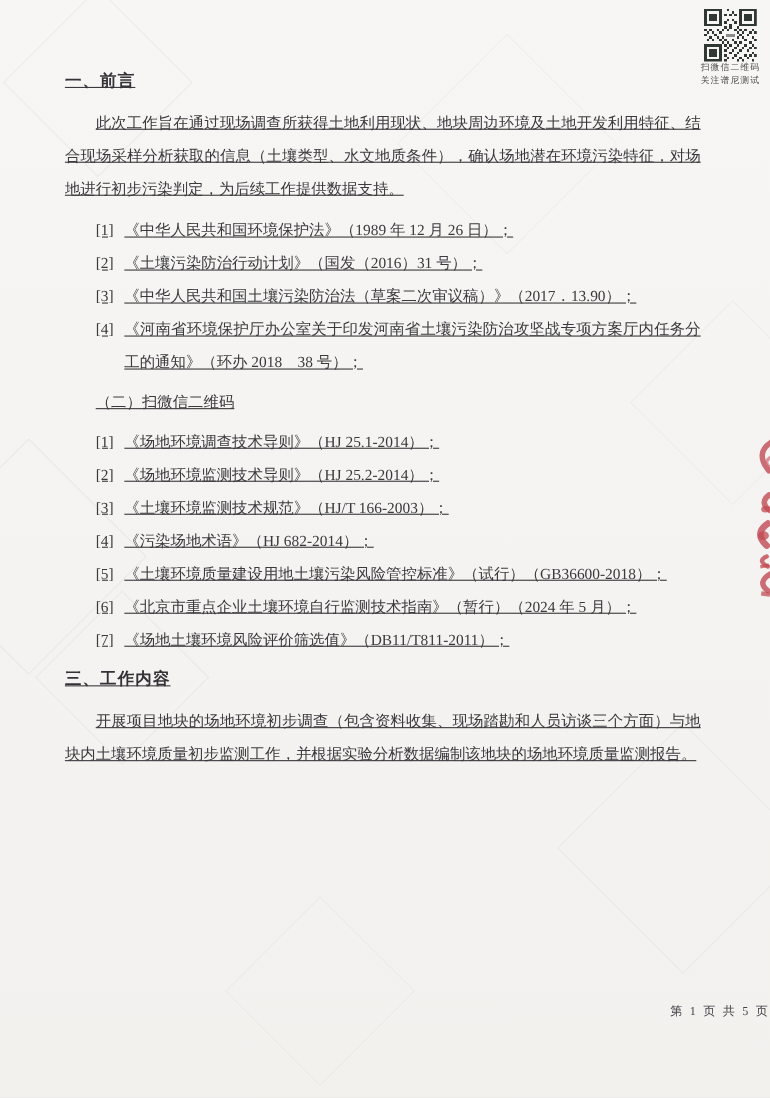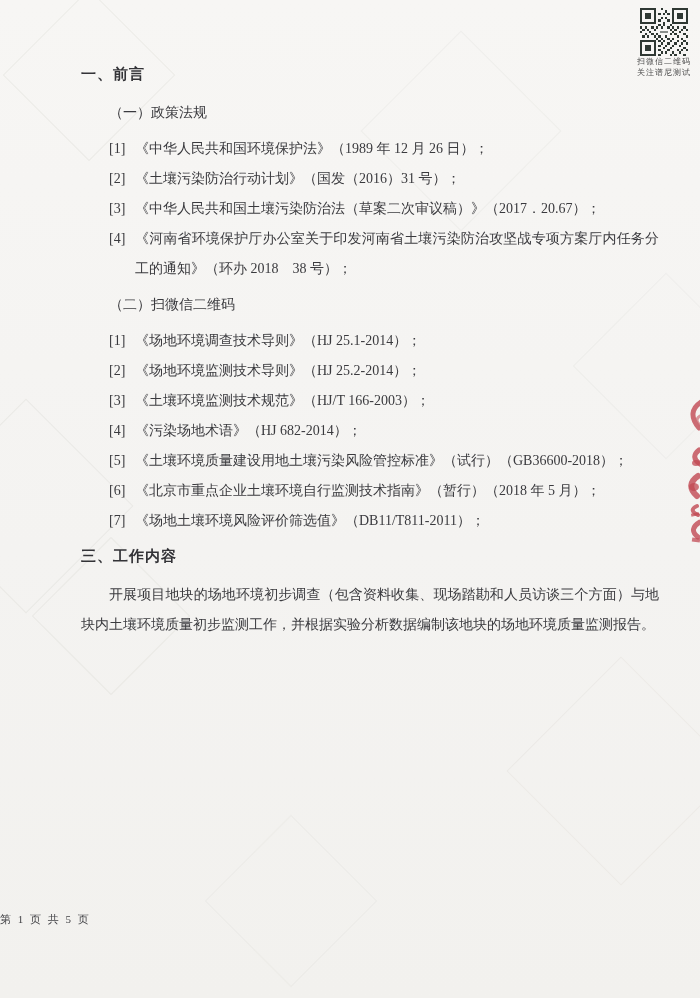--- a/index.html
+++ b/index.html
@@ -16,23 +16,24 @@
   .wm{position:absolute;border:1px solid rgba(185,183,175,.38);opacity:.45;transform:rotate(45deg);pointer-events:none;}
   .wm1{width:120px;height:120px;left:28px;top:14px;}
   .wm2{width:150px;height:150px;left:-50px;top:430px;}
   .wm3{width:110px;height:110px;left:55px;top:560px;}
   .wm4{width:140px;height:140px;left:390px;top:60px;opacity:.3;}
   .wm5{width:160px;height:160px;left:540px;top:690px;opacity:.35;}
   .wm6{width:120px;height:120px;left:230px;top:840px;opacity:.3;}
   .wm7{width:130px;height:130px;left:600px;top:300px;opacity:.3;}
 
   .content{
-    position:absolute;left:81px;top:64px;width:578px;
+    position:absolute;left:59px;top:64px;width:578px;
     font-size:14px;line-height:30px;
     text-align:justify;
+    text-decoration:underline;
   }
   h2.sec{
     font-family:"Liberation Sans","DejaVu Sans",sans-serif;
     font-size:15px;font-weight:bold;color:#333337;
     margin:0 0 14px 0;line-height:20px;letter-spacing:1px;
   }
   h2.sec.mid{margin-top:10px;}
   .content p{margin:0 0 8px 0;text-indent:2em;}
   .subhead{margin:6px 0 6px 0;padding-left:2em;line-height:30px;}
   .ref{display:flex;align-items:flex-start;padding-left:2em;}
@@ -40,21 +41,21 @@
   .ref .txt{flex:1;line-height:30px;}
 
   .qr-block{position:absolute;top:8px;right:7px;width:58px;text-align:center;}
   .qr-block svg{display:block;margin:0 auto;shape-rendering:crispEdges;}
   .qr-caption{
     font-family:"Liberation Sans","DejaVu Sans",sans-serif;
     font-size:8px;line-height:11px;color:#4c4c4c;letter-spacing:1px;white-space:nowrap;
   }
 
   .footer{
-    position:absolute;left:0;right:0;top:912px;text-align:left;
+    position:absolute;left:0;right:0;top:912px;text-align:right;
     font-size:11px;color:#434347;letter-spacing:2px;
   }
 
   .stamp-wrap{position:absolute;right:0;top:390px;width:26px;height:165px;overflow:hidden;pointer-events:none;}
 </style>
 </head>
 <body>
 
 <div class="page">
 
@@ -80,34 +81,34 @@
       <rect x="7.8" y="9.2" width="5.4" height="2.6" rx="0.5" fill="#f7f6f4"></rect>
       <rect x="8.6" y="9.9" width="3.8" height="1.2" rx="0.3" fill="#2f3833" opacity="0.55"></rect>
     </svg>
     <div class="qr-caption">扫微信二维码</div>
     <div class="qr-caption">关注谱尼测试</div>
   </div>
 
   <div class="content">
 
     <h2 class="sec">一、前言</h2>
+    <p>此次工作旨在通过现场调查所获得土地利用现状、地块周边环境及土地开发利用特征、结合现场采样分析获取的信息（土壤类型、水文地质条件），确认场地潜在环境污染特征，对场地进行初步污染判定，为后续工作提供数据支持。</p>
 
 
-    <div class="subhead">（一）政策法规</div>
     <div class="ref">
       <span class="num">[1]</span>
       <span class="txt">《中华人民共和国环境保护法》（1989 年 12 月 26 日）；</span>
     </div>
     <div class="ref">
       <span class="num">[2]</span>
       <span class="txt">《土壤污染防治行动计划》（国发（2016）31 号）；</span>
     </div>
     <div class="ref">
       <span class="num">[3]</span>
-      <span class="txt">《中华人民共和国土壤污染防治法（草案二次审议稿）》（2017．20.67）；</span>
+      <span class="txt">《中华人民共和国土壤污染防治法（草案二次审议稿）》（2017．13.90）；</span>
     </div>
     <div class="ref">
       <span class="num">[4]</span>
       <span class="txt">《河南省环境保护厅办公室关于印发河南省土壤污染防治攻坚战专项方案厅内任务分工的通知》（环办 2018　38 号）；</span>
     </div>
 
     <div class="subhead">（二）扫微信二维码</div>
     <div class="ref">
       <span class="num">[1]</span>
       <span class="txt">《场地环境调查技术导则》（HJ 25.1-2014）；</span>
@@ -123,21 +124,21 @@
     <div class="ref">
       <span class="num">[4]</span>
       <span class="txt">《污染场地术语》（HJ 682-2014）；</span>
     </div>
     <div class="ref">
       <span class="num">[5]</span>
       <span class="txt">《土壤环境质量建设用地土壤污染风险管控标准》（试行）（GB36600-2018）；</span>
     </div>
     <div class="ref">
       <span class="num">[6]</span>
-      <span class="txt">《北京市重点企业土壤环境自行监测技术指南》（暂行）（2018 年 5 月）；</span>
+      <span class="txt">《北京市重点企业土壤环境自行监测技术指南》（暂行）（2024 年 5 月）；</span>
     </div>
     <div class="ref">
       <span class="num">[7]</span>
       <span class="txt">《场地土壤环境风险评价筛选值》（DB11/T811-2011）；</span>
     </div>
 
     <h2 class="sec mid">三、工作内容</h2>
     <p>开展项目地块的场地环境初步调查（包含资料收集、现场踏勘和人员访谈三个方面）与地块内土壤环境质量初步监测工作，并根据实验分析数据编制该地块的场地环境质量监测报告。</p>
   </div>
 

